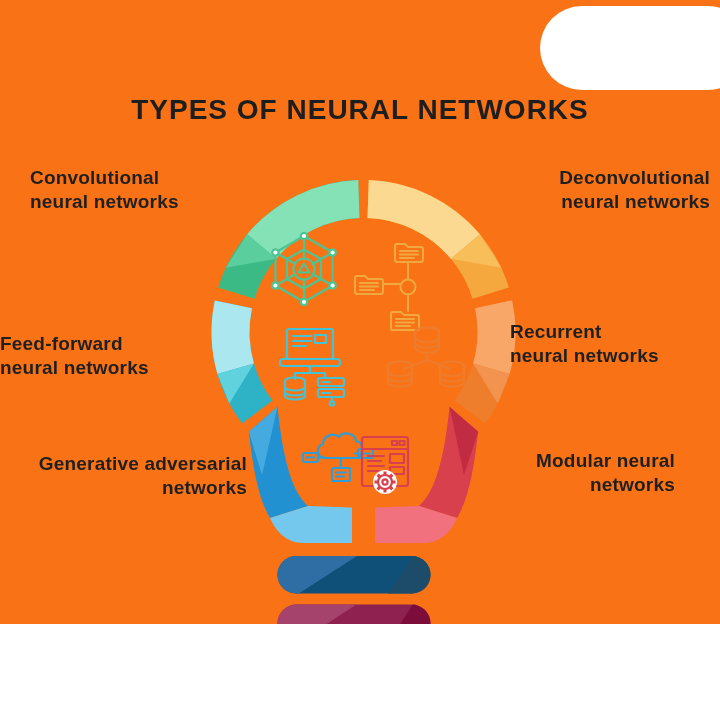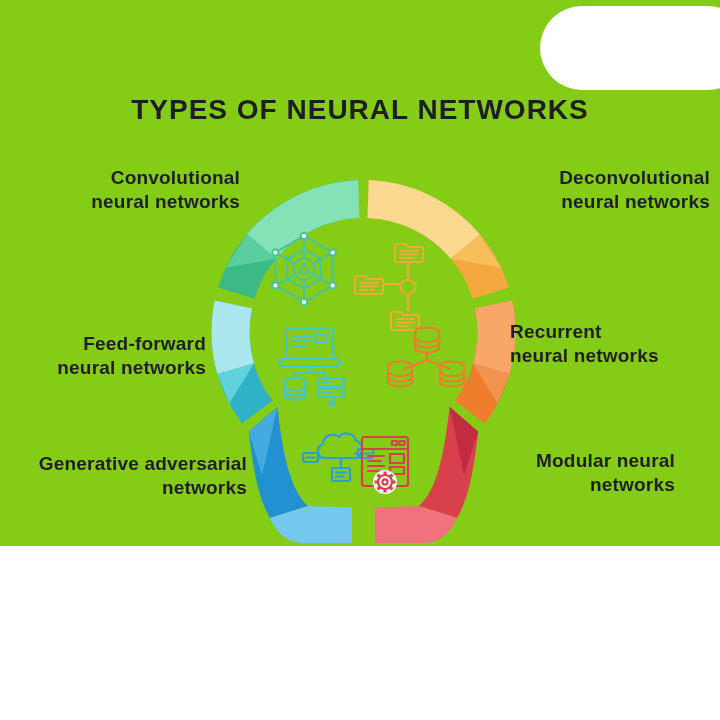--- a/index.html
+++ b/index.html
@@ -1,37 +1,37 @@
 <!DOCTYPE html>
 <html><head>
 <meta charset="utf-8">
 <style>
   html,body{margin:0;padding:0;}
   body{font-family:"Liberation Sans", sans-serif;}
   .stage{
-    position:relative;width:720px;height:546px;overflow:hidden;
-    background:#84cc16;
+    position:relative;width:720px;height:624px;overflow:hidden;
+    background:#f97316;
   }
   .bg-blob{
     position:absolute;left:540px;top:6px;width:210px;height:84px;
     background:#ffffff;border-radius:46px;
   }
   .title{
     position:absolute;left:0;top:94px;width:720px;
     text-align:center;font-size:28px;font-weight:800;
     letter-spacing:1px;color:#1e1e1e;
   }
   .bulb-svg{position:absolute;left:0;top:0;}
   .seg-label{
     position:absolute;font-size:19px;font-weight:600;
     line-height:23.5px;color:#1f1f1f;letter-spacing:0.2px;
   }
-  .lbl-convolutional{left:30px;top:166px;width:210px;text-align:right;}
+  .lbl-convolutional{left:30px;top:166px;width:210px;}
   .lbl-deconvolutional{left:485px;top:166px;width:225px;text-align:right;}
-  .lbl-feedforward{left:0px;top:332px;width:206px;text-align:right;}
+  .lbl-feedforward{left:0px;top:332px;width:206px;}
   .lbl-recurrent{left:510px;top:320px;width:205px;text-align:left;}
   .lbl-gan{left:5px;top:452px;width:242px;text-align:right;}
   .lbl-modular{left:465px;top:449px;width:210px;text-align:right;}
 </style>
 </head>
 <body>
 
 <div class="stage">
 
   <div class="bg-blob"></div>

